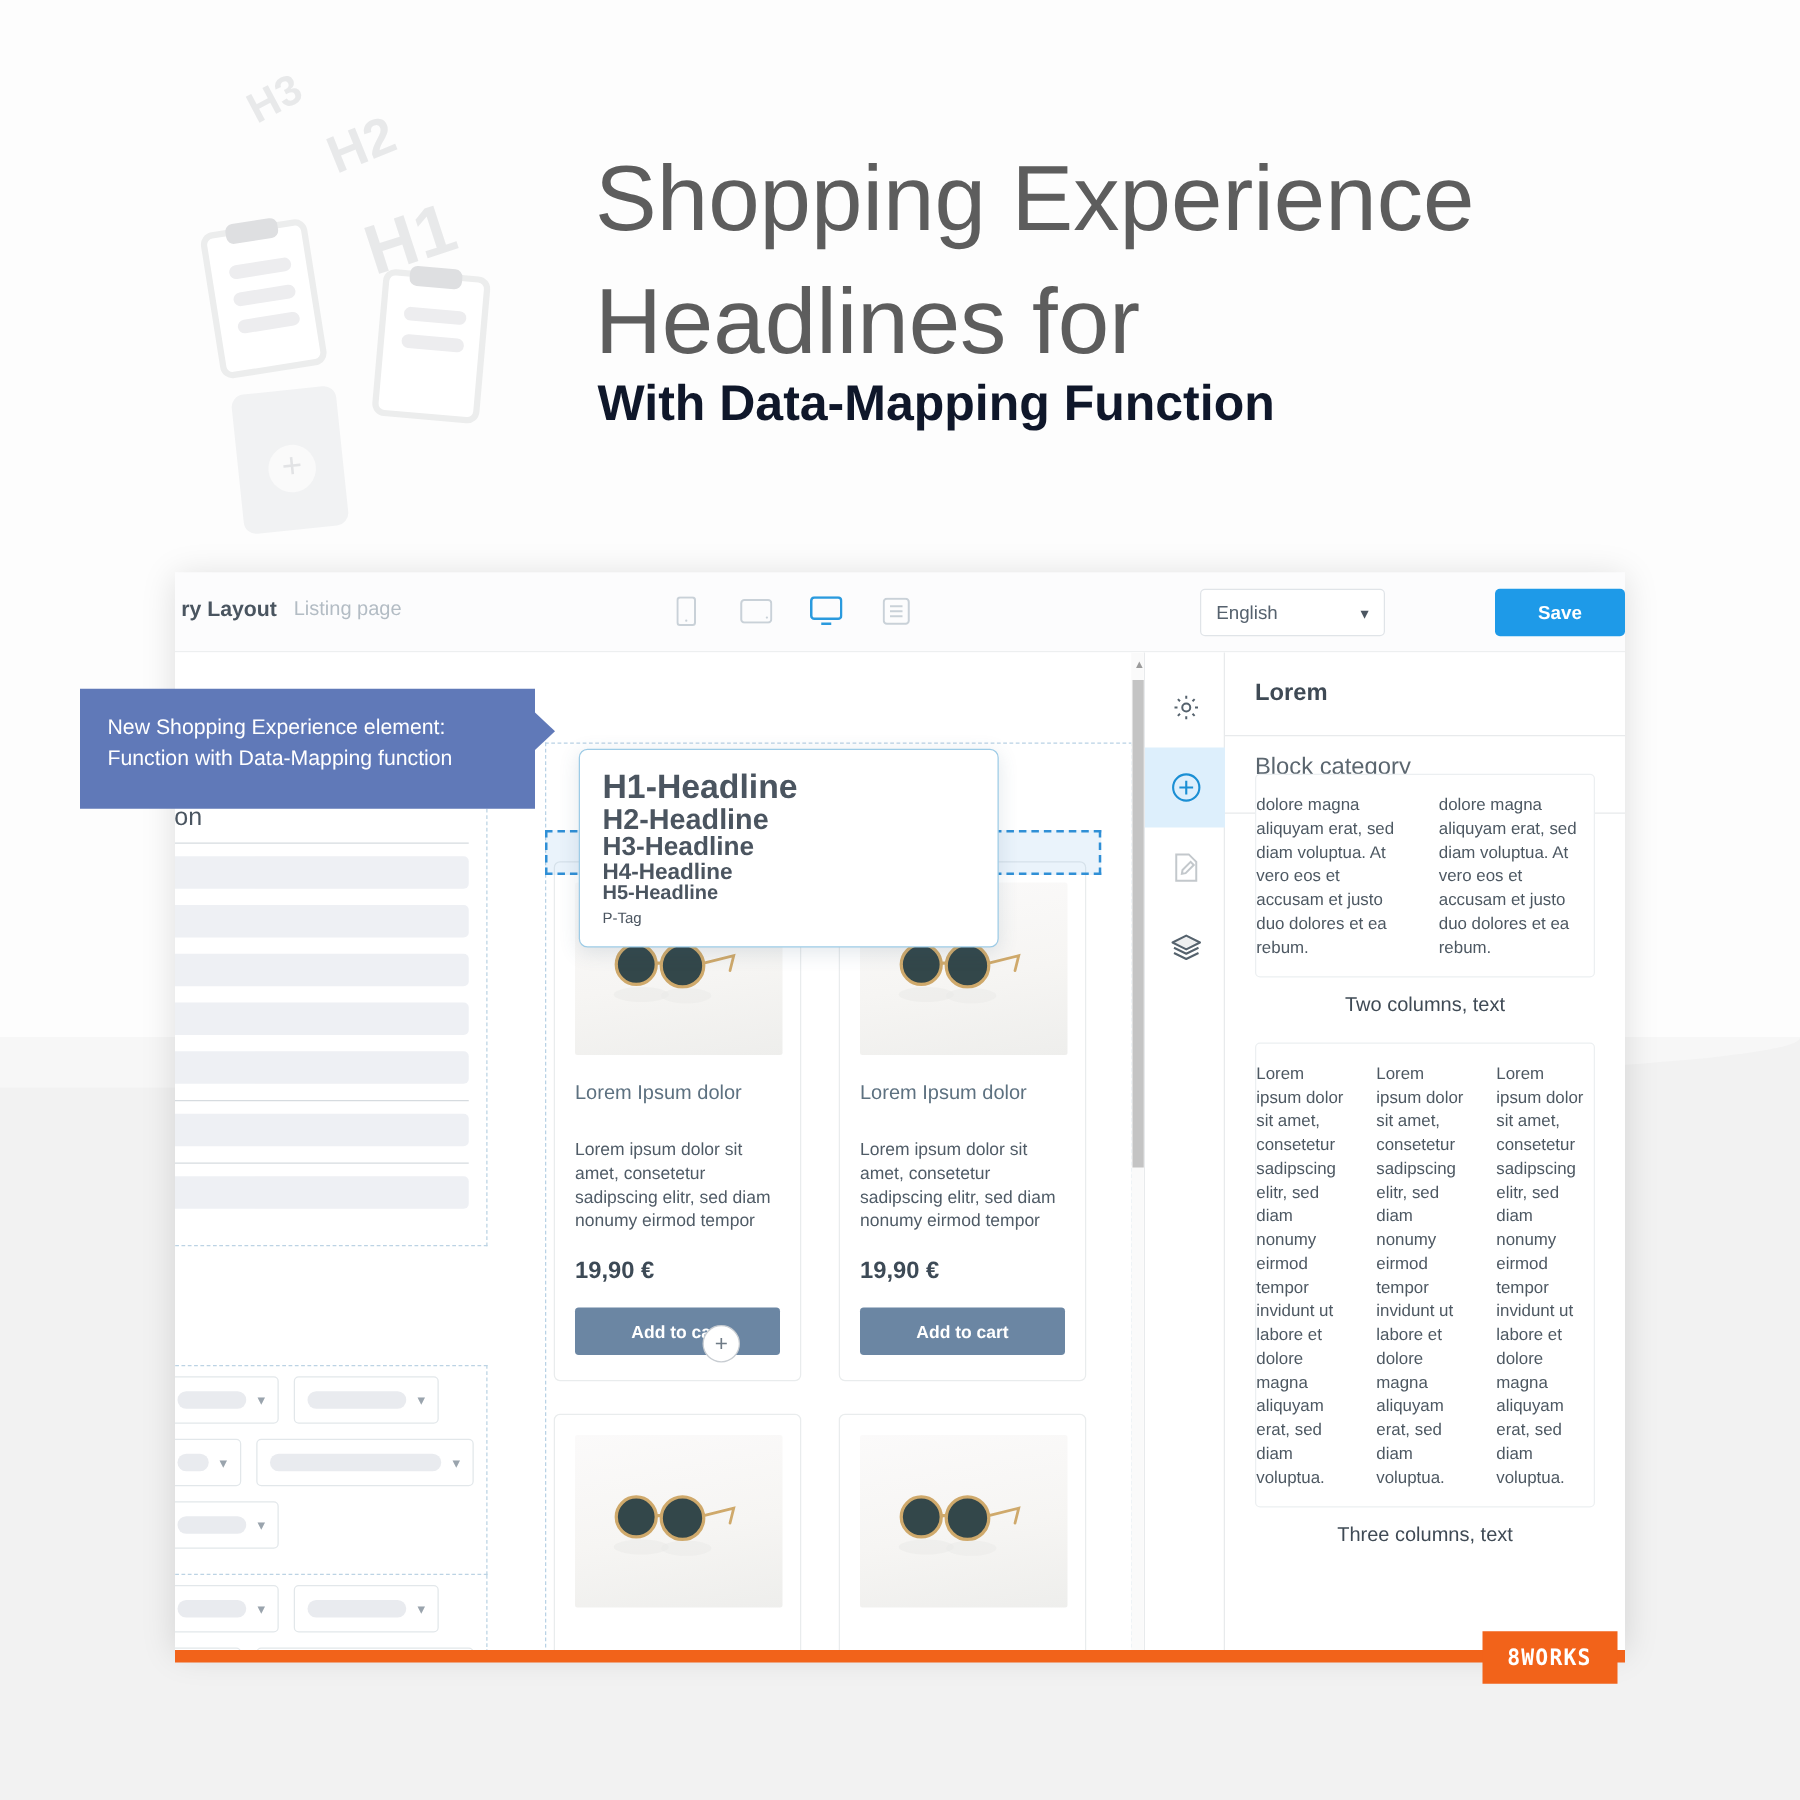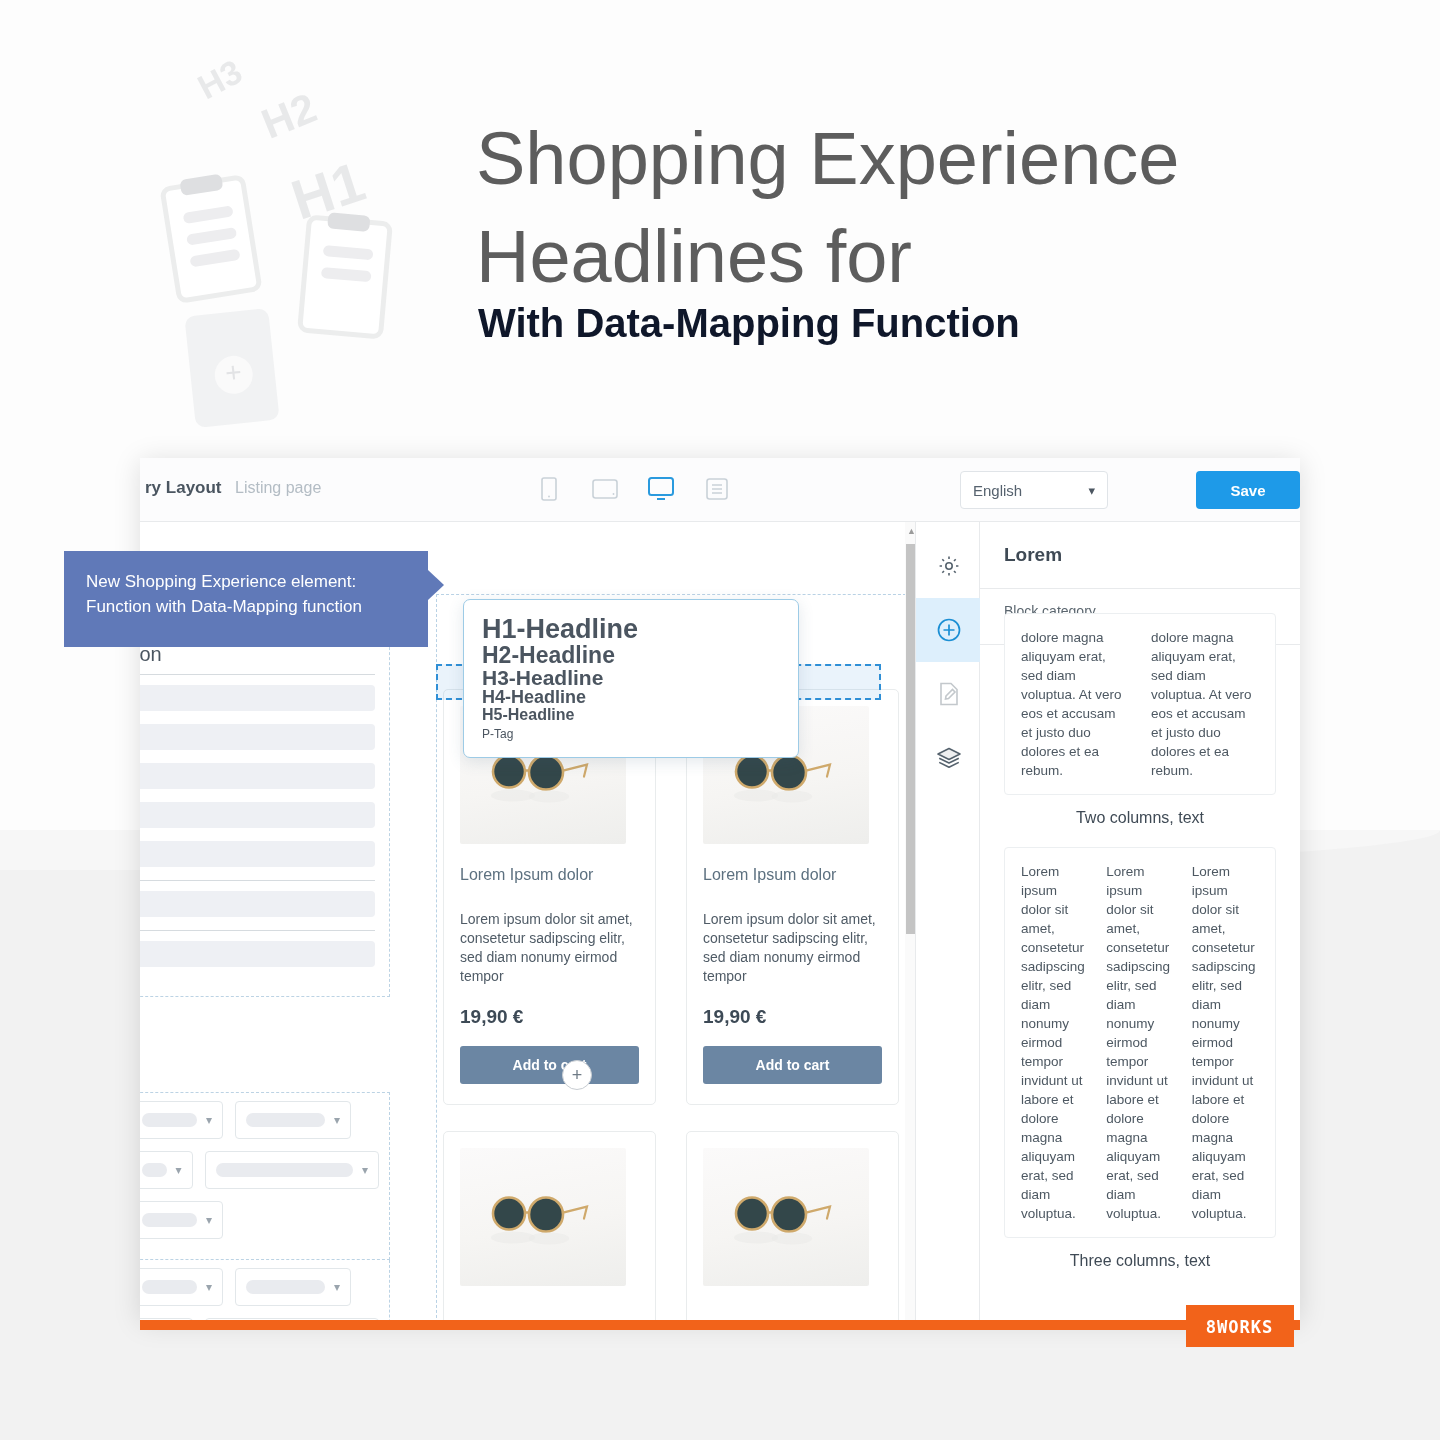--- a/index.html
+++ b/index.html
@@ -113,21 +113,21 @@
     display: flex; align-items: center; padding: 0 10px;
   }
   .sel .pill { height: 14px; border-radius: 8px; background: #e9ebef; flex: 1; }
   .sel .cv { margin-left: 9px; color: #9aa4ad; font-size: 12px; }
 
   
   .prod-grid { position: absolute; left: 296px; top: 72px; width: 470px; }
   .prod-frame { border: 1px dashed #b9d2e5; padding: 6px; }
   .prod-row { display: flex; gap: 30px; }
   .card {
-    width: 213px; background: #fff; border: 1px solid #e9eced; border-radius: 5px;
+    width: 198px; background: #fff; border: 1px solid #e9eced; border-radius: 5px;
     padding: 16px 16px 20px 16px;
   }
   .card-img {
     width: 166px; height: 138px; border-radius: 2px; position: relative; overflow: hidden;
     background: linear-gradient(170deg,#fbfafa 0%,#f6f5f3 55%,#eeeeec 100%);
   }
   .card-title { margin-top: 22px; font-size: 16px; color: #5d7180; }
   .card-desc { margin-top: 26px; font-size: 14px; line-height: 19px; color: #4f5b66; }
   .card-price { margin-top: 20px; font-size: 19px; font-weight: 700; color: #3d4a56; }
   .card-btn {
@@ -182,28 +182,28 @@
   }
   .rail-ic.active { background: #ddeffc; color: #1b8fd4; }
   .rail-ic.dim { color: #c3c8cc; }
 
   .panel { flex: 1; background: #fff; position: relative; overflow: hidden; }
   .panel-head {
     height: 67px; display: flex; align-items: center; padding-left: 24px;
     border-bottom: 1px solid #e8eaec; font-size: 19px; font-weight: 700; color: #3f4a55;
   }
   .panel-cat { padding: 14px 24px 16px 24px; border-bottom: 1px solid #e8eaec; }
-  .cat-label { font-size: 14px; color: #5b666f; margin-bottom: 9px; }
+  .cat-label { font-size: 19px; color: #5b666f; margin-bottom: 9px; }
   .cat-select {
     height: 44px; border: 1px solid #e3e7ea; border-radius: 3px; background: #fff;
     display: flex; align-items: center; padding: 0 16px; font-size: 15px; color: #5b666f;
   }
   .panel-list { position: relative; padding: 0 24px; }
   .blk-prev {
-    border: 1px solid #eceff1; border-radius: 4px; background: #fff; padding: 14px 16px;
+    border: 1px solid #eceff1; border-radius: 4px; background: #fff; padding: 14px 0;
   }
   .blk-cols { display: flex; gap: 22px; }
   .blk-txt { font-size: 13.5px; line-height: 19px; color: #4d5862; flex: 1; }
   .blk-name { text-align: center; font-size: 16px; color: #3f4a55; padding: 14px 0 20px 0; }
 
   
   .callout {
     position: absolute; left: 64px; top: 551px; width: 364px; height: 96px;
     background: #6079b8; color: #fff; z-index: 60;
     padding: 18px 22px; font-size: 17px; line-height: 25px;

